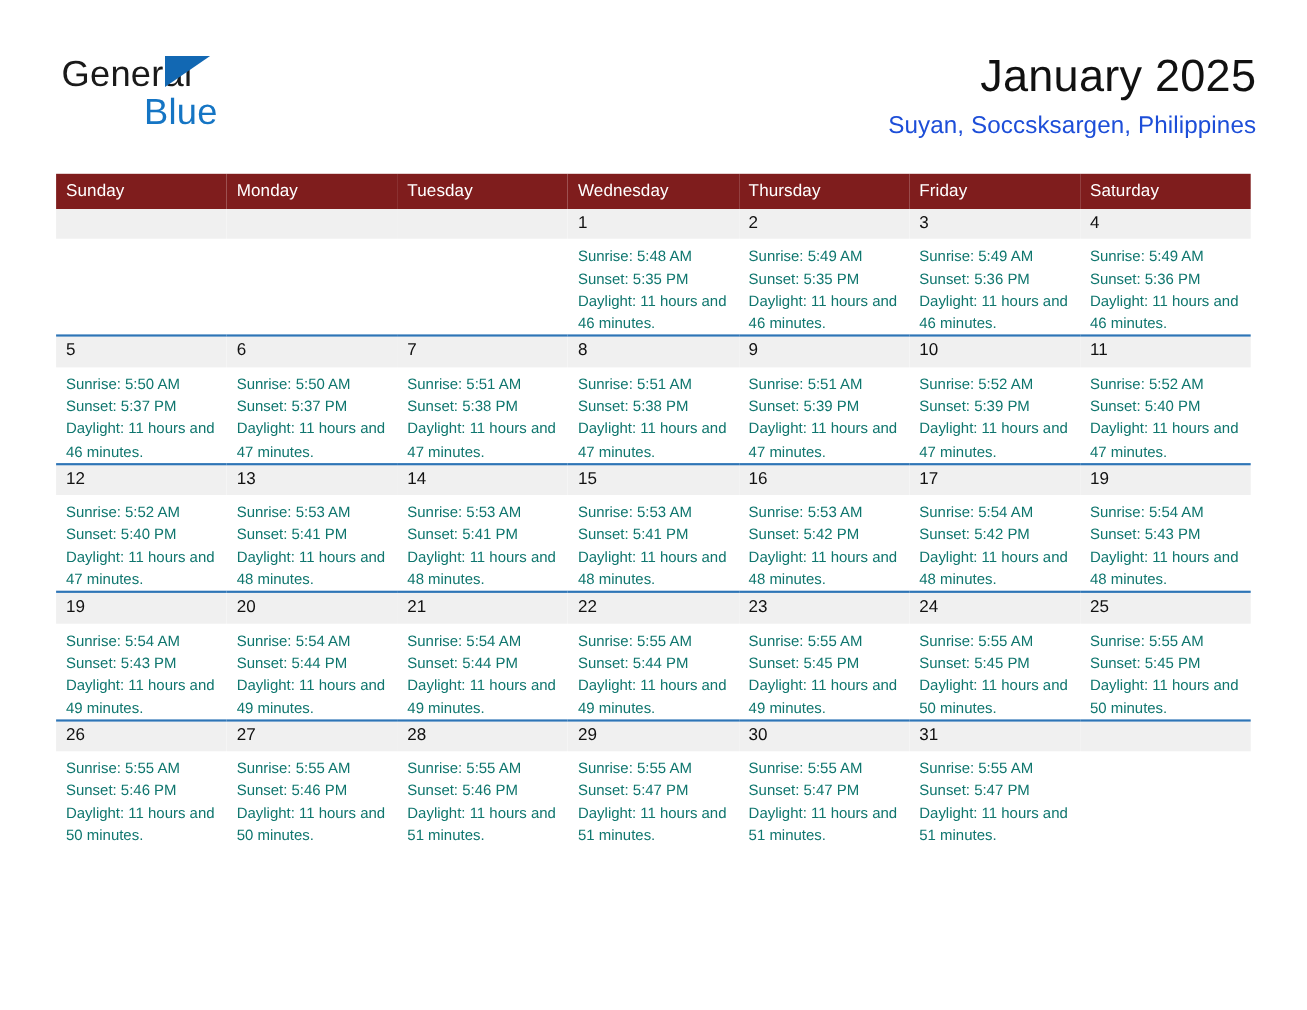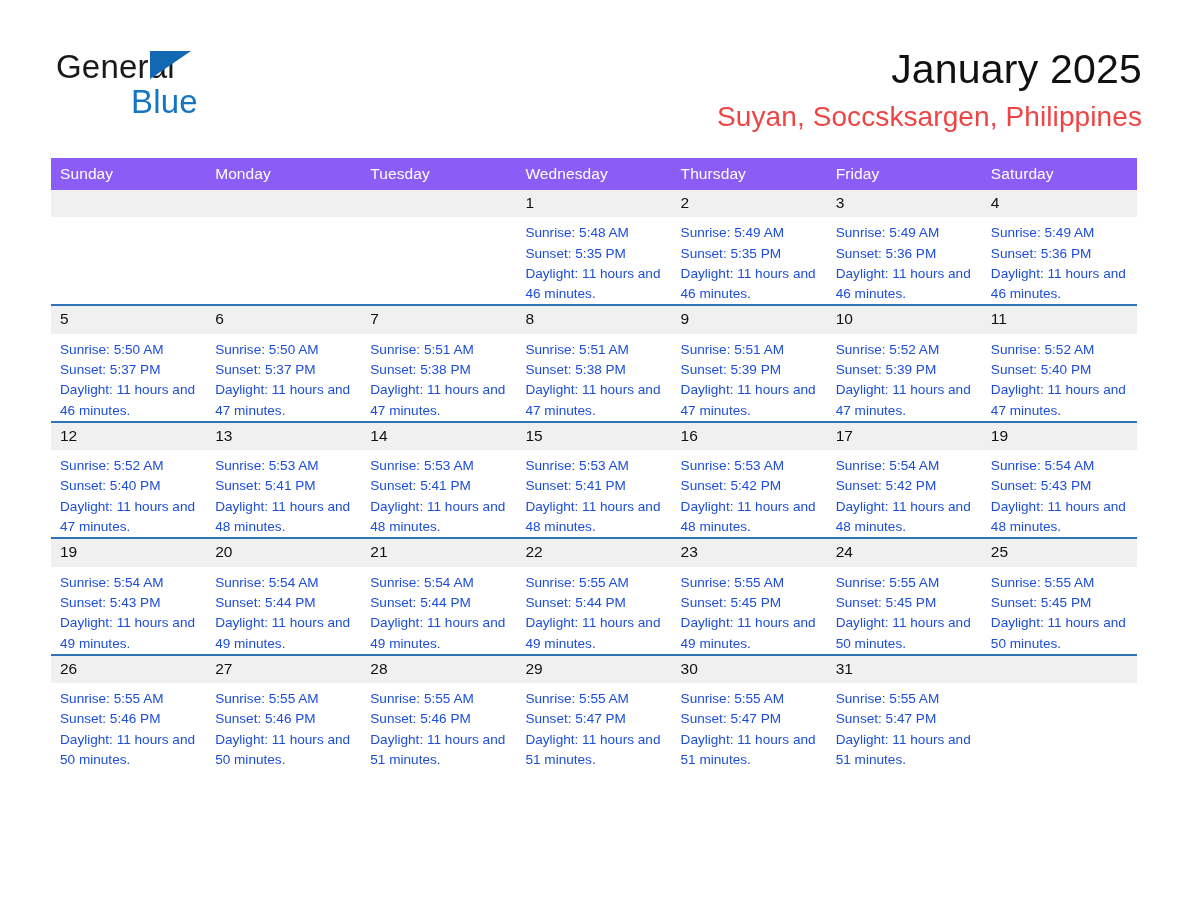--- a/index.html
+++ b/index.html
@@ -70,38 +70,38 @@
   .cal-title {
     font-size: 41px;
     font-weight: normal;
     color: #111111;
     letter-spacing: 0.2px;
     line-height: 1.05;
     margin: 0;
   }
   .cal-subtitle {
     margin: 11px 0 0 0;
-    font-size: 28px;
+    font-size: 22px;
     font-weight: normal;
-    color: #ef4444;
+    color: #1d4ed8;
     letter-spacing: 0.1px;
     line-height: 1.1;
   }
 
   
   .cal {
     position: absolute;
     left: 51px;
     top: 158px;
     width: 1086px;
     border-collapse: collapse;
     table-layout: fixed;
   }
   .cal th {
-    background: #8b5cf6;
+    background: #7f1d1d;
     color: #ffffff;
     font-weight: normal;
     font-size: 15.5px;
     text-align: left;
     padding: 7px 0 7px 9px;
     height: 15px;
     letter-spacing: 0.1px;
   }
   .cal td {
     vertical-align: top;
@@ -123,21 +123,21 @@
     line-height: 1.05;
     min-height: 16px;
   }
   .daynum.empty {
     color: transparent;
   }
   .details {
     padding: 6px 9px 0 9px;
     font-size: 13.6px;
     line-height: 20.3px;
-    color: #1d4ed8;
+    color: #0f766e;
   }
   .details div { white-space: nowrap; }
   .details .dl { white-space: normal; }
 </style>
 </head>
 <body>
 
 <div class="page">
 
   <div class="top">

